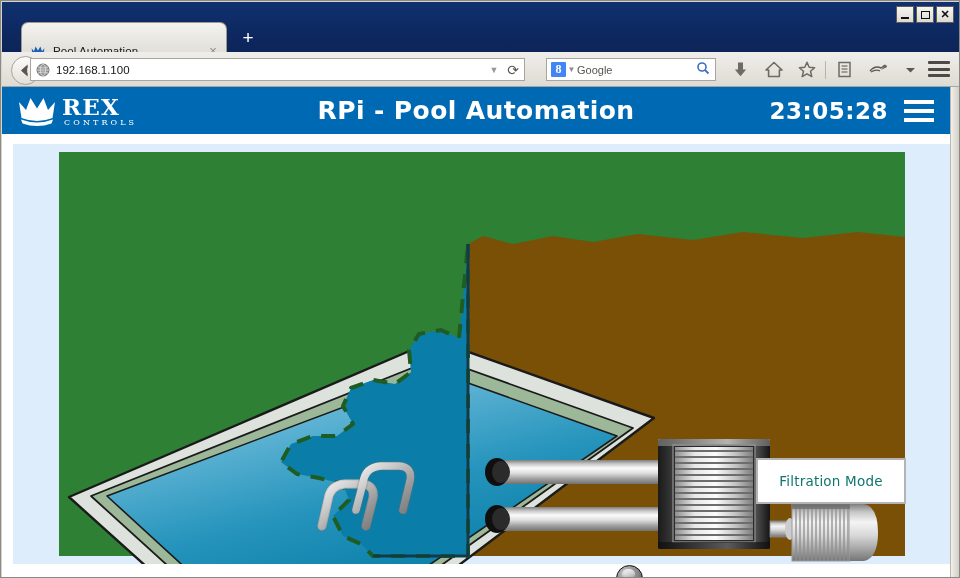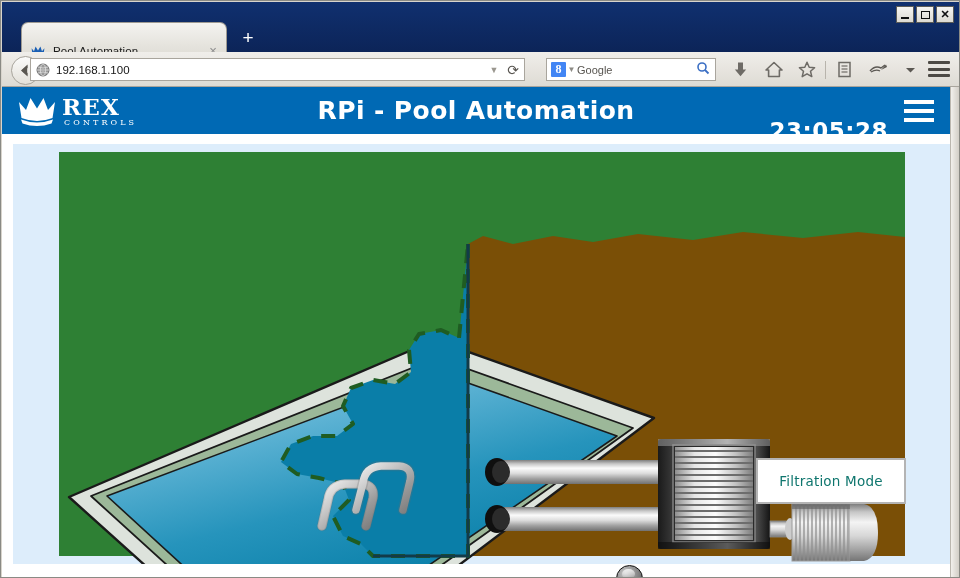--- a/index.html
+++ b/index.html
@@ -202,21 +202,20 @@
     font-family: "DejaVu Sans", sans-serif;
     pointer-events: none;
     text-align: right;
   }
   #clock {
     position: absolute; right: 62px; top: 0; height: 47px;
     display: flex; align-items: center;
     color: #ffffff; font-size: 23px; font-weight: bold;
     letter-spacing: 0.5px;
     font-family: "DejaVu Sans", sans-serif;
-    margin-top: 20px;
   }
   #appmenu {
     position: absolute; right: 16px; top: 13px;
     width: 30px; height: 22px;
     display: flex; flex-direction: column; justify-content: space-between;
   }
   #appmenu span { display:block; height:4px; background:#ffffff; }
 
   
   #canvaswrap {

